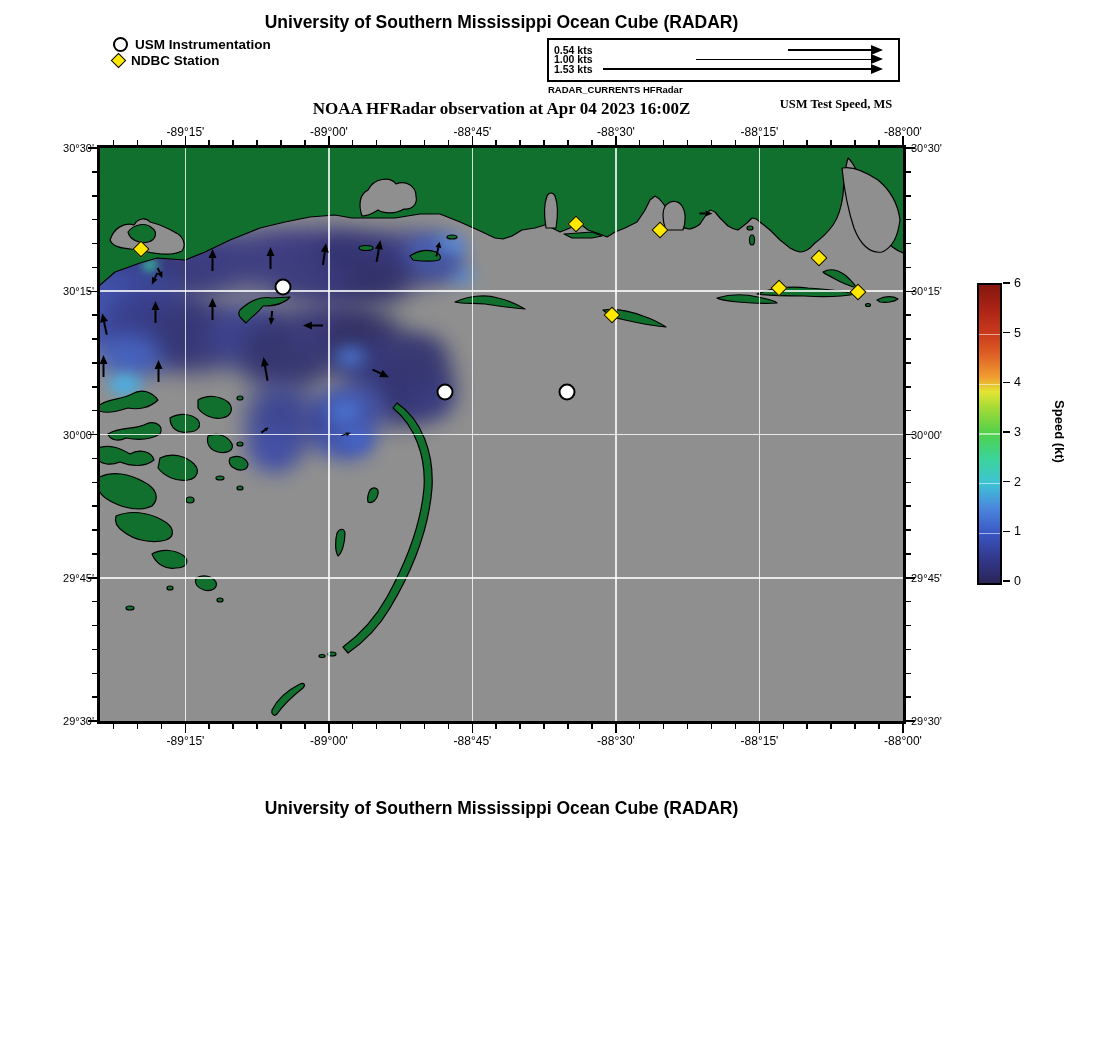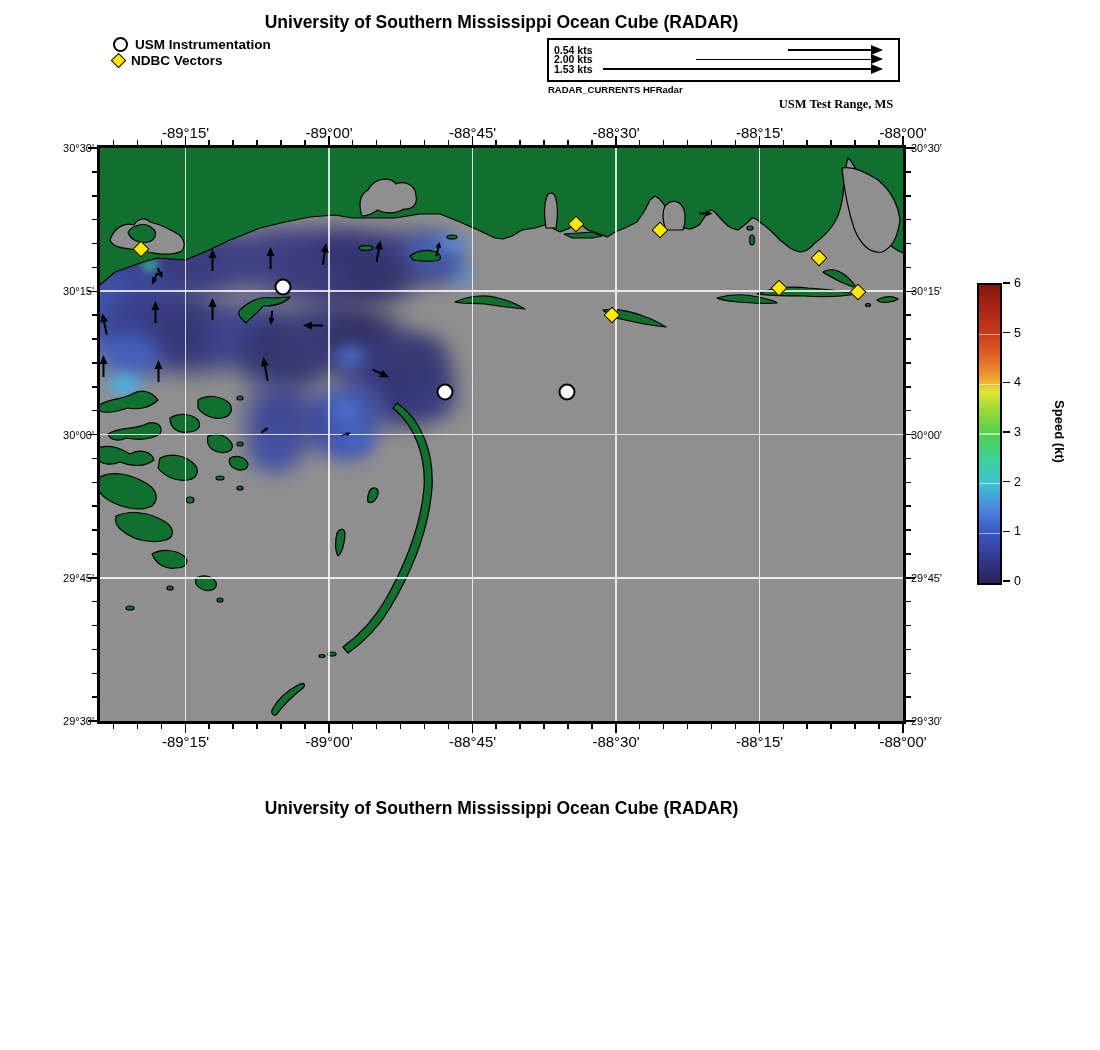--- a/index.html
+++ b/index.html
@@ -30,21 +30,21 @@
   #land{position:absolute;left:0;top:0;z-index:4;}
   .arrow{position:absolute;display:flex;flex-direction:column;align-items:center;z-index:10;}
   .arrow .head{width:0;}
   .arrow .shaft{background:#000;flex-grow:1;}
   .mk-circle{position:absolute;width:13px;height:13px;border:2.2px solid #000;border-radius:50%;
              background:#fff;transform:translate(-50%,-50%);z-index:12;}
   .mk-diamond{position:absolute;width:10px;height:10px;border:1.8px solid #000;background:var(--ndbc);
               transform:translate(-50%,-50%) rotate(45deg);z-index:12;}
   
   .tick{position:absolute;background:#000;z-index:2;}
-  .xlab{position:absolute;transform:translate(-50%,-50%);font-size:15px;white-space:nowrap;}
+  .xlab{position:absolute;transform:translate(-50%,-50%);font-size:12px;white-space:nowrap;}
   .ylab-l{position:absolute;left:0;width:94px;text-align:right;font-size:11px;transform:translateY(-6px);}
   .ylab-r{position:absolute;left:911px;font-size:11px;transform:translateY(-6px);white-space:nowrap;}
   
   #cbar{left:979px;top:285px;width:21px;height:298px;z-index:2;}
   #cbar-border{left:976.5px;top:282.5px;width:21px;height:298px;border:2.5px solid #000;z-index:3;}
   .cb-line{position:absolute;left:0;width:100%;height:1.5px;background:rgba(255,255,255,.55);}
   .cb-tick{position:absolute;left:1002.5px;width:7px;height:1.5px;background:#000;}
   .cb-lab{position:absolute;left:1014px;font-size:12.5px;transform:translateY(-7px);}
   #cbar-title{left:1028px;top:424px;font-weight:bold;font-size:13px;transform:rotate(90deg);transform-origin:center;white-space:nowrap;}
 </style>
@@ -54,43 +54,44 @@
 <div id="stage">
 
   <div class="abs title" style="left:100px;top:12px;width:803px;">University of Southern Mississippi Ocean Cube (RADAR)</div>
 
   <div class="leg-row" style="left:113px;top:37px;">
     <div class="sym-circle"></div>
     <div class="leg-label">USM Instrumentation</div>
   </div>
   <div class="leg-row" style="left:113px;top:53px;">
     <div class="sym-diamond"></div>
-    <div class="leg-label">NDBC Vectors</div>
+    <div class="leg-label">NDBC Station</div>
   </div>
 
   <div id="vecbox" class="abs">
       <div class="vrow" style="top: 4.5px;">
         <div class="vlabel">0.54 kts</div>
         <div class="vline" style="left: 239px; width: 87px;"></div>
         <div class="vhead" style="left: 322px;"></div>
       </div>
       <div class="vrow" style="top: 14px;">
-        <div class="vlabel">2.00 kts</div>
+        <div class="vlabel">1.00 kts</div>
         <div class="vline" style="left: 147px; width: 179px;"></div>
         <div class="vhead" style="left: 322px;"></div>
       </div>
       <div class="vrow" style="top: 23.5px;">
         <div class="vlabel">1.53 kts</div>
         <div class="vline" style="left: 54px; width: 272px;"></div>
         <div class="vhead" style="left: 322px;"></div>
       </div>
     </div>
   <div id="veccap" class="abs">RADAR_CURRENTS HFRadar</div>
 
-  <div class="abs serif" style="left:766px;top:97px;width:140px;text-align:center;font-weight:bold;font-size:12.5px;">USM Test Range, MS</div>
+  <div class="abs serif" style="left:100px;top:99px;width:803px;text-align:center;font-weight:bold;font-size:17px;">NOAA HFRadar observation at Apr 04 2023 16:00Z</div>
+  <div class="abs serif" style="left:766px;top:97px;width:140px;text-align:center;font-weight:bold;font-size:12.5px;">USM Test Speed, MS</div>
 
   <div id="map" class="abs">
     <div id="blob-layer">
         <div class="blob" style="left: -30px; top: 88px; width: 96px; height: 60px; background: rgb(59, 63, 140); filter: blur(12px);"></div>
         <div class="blob" style="left: 15px; top: 90px; width: 120px; height: 60px; background: rgb(54, 56, 122); filter: blur(12px);"></div>
         <div class="blob" style="left: 82px; top: 84px; width: 136px; height: 56px; background: rgb(60, 61, 130); filter: blur(12px);"></div>
         <div class="blob" style="left: 160px; top: 81px; width: 110px; height: 44px; background: rgb(64, 62, 132); filter: blur(12px);"></div>
         <div class="blob" style="left: 207px; top: 86px; width: 96px; height: 48px; background: rgb(52, 52, 115); filter: blur(12px);"></div>
         <div class="blob" style="left: 253px; top: 86px; width: 104px; height: 52px; background: rgb(58, 60, 131); filter: blur(12px);"></div>
         <div class="blob" style="left: 214px; top: 106px; width: 96px; height: 52px; background: rgb(50, 49, 105); filter: blur(12px);"></div>

